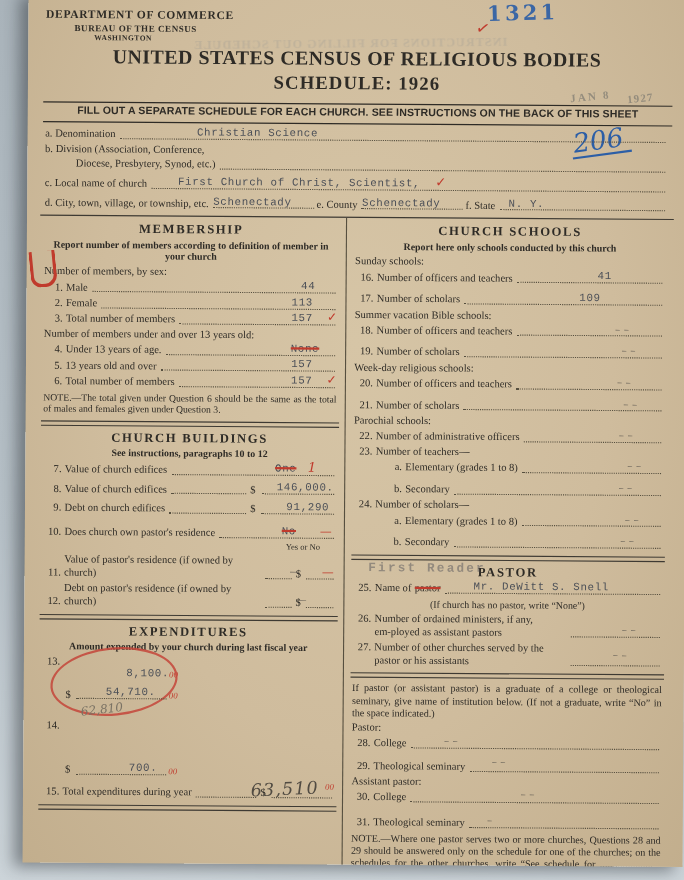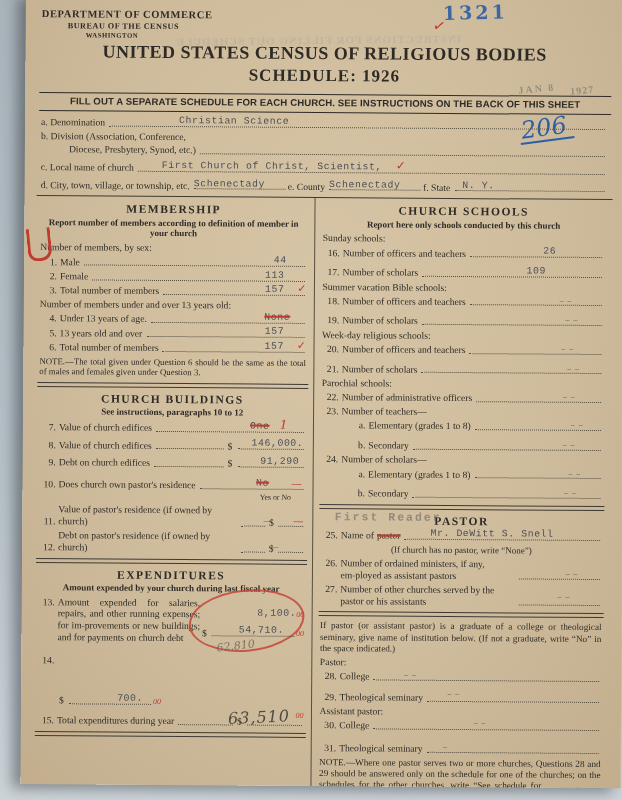--- a/index.html
+++ b/index.html
@@ -276,21 +276,20 @@
           </span>
       </div>
 
       <div class="dsep"></div>
 
       <div class="sech">EXPENDITURES</div>
       <div class="subh">Amount expended by your church during last fiscal year</div>
 
       <div class="q" style="align-items:flex-start">
         <span class="qn">13.</span>
-        <span class="qlab" style="max-width:56%;text-align:justify">Amount expended for salaries, repairs, and other running expenses; for im‑provements or new buildings; and for payments on church debt</span>
         <span class="amtwrap">
           <span class="ellipse"></span>
           <div class="amtline" style="margin-top:10px">
             <span class="dots" style="border-bottom:none"></span>
             <span class="tv">8,100.</span>
             <span class="redsup">00</span>
           </div>
           <div class="amtline" style="margin-top:8px">
             <span class="cur">$</span>
             <span class="dots">
@@ -331,21 +330,21 @@
     <div class="col-r">
 
       <div class="sech">CHURCH SCHOOLS</div>
       <div class="subh">Report here only schools conducted by this church</div>
 
       <div class="grp">Sunday schools:</div>
       <div class="q">
         <span class="qn">16.</span>
         <span class="qlab">Number of officers and teachers</span>
         <span class="dots">
-            <span class="tv on" style="right:46px">26</span>
+            <span class="tv on" style="right:46px">41</span>
           </span>
       </div>
       <div class="q" style="margin-top:8px">
         <span class="qn">17.</span>
         <span class="qlab">Number of scholars</span>
         <span class="dots">
             <span class="tv on" style="right:56px">109</span>
           </span>
       </div>
       <div class="grp">Summer vacation Bible schools:</div>

